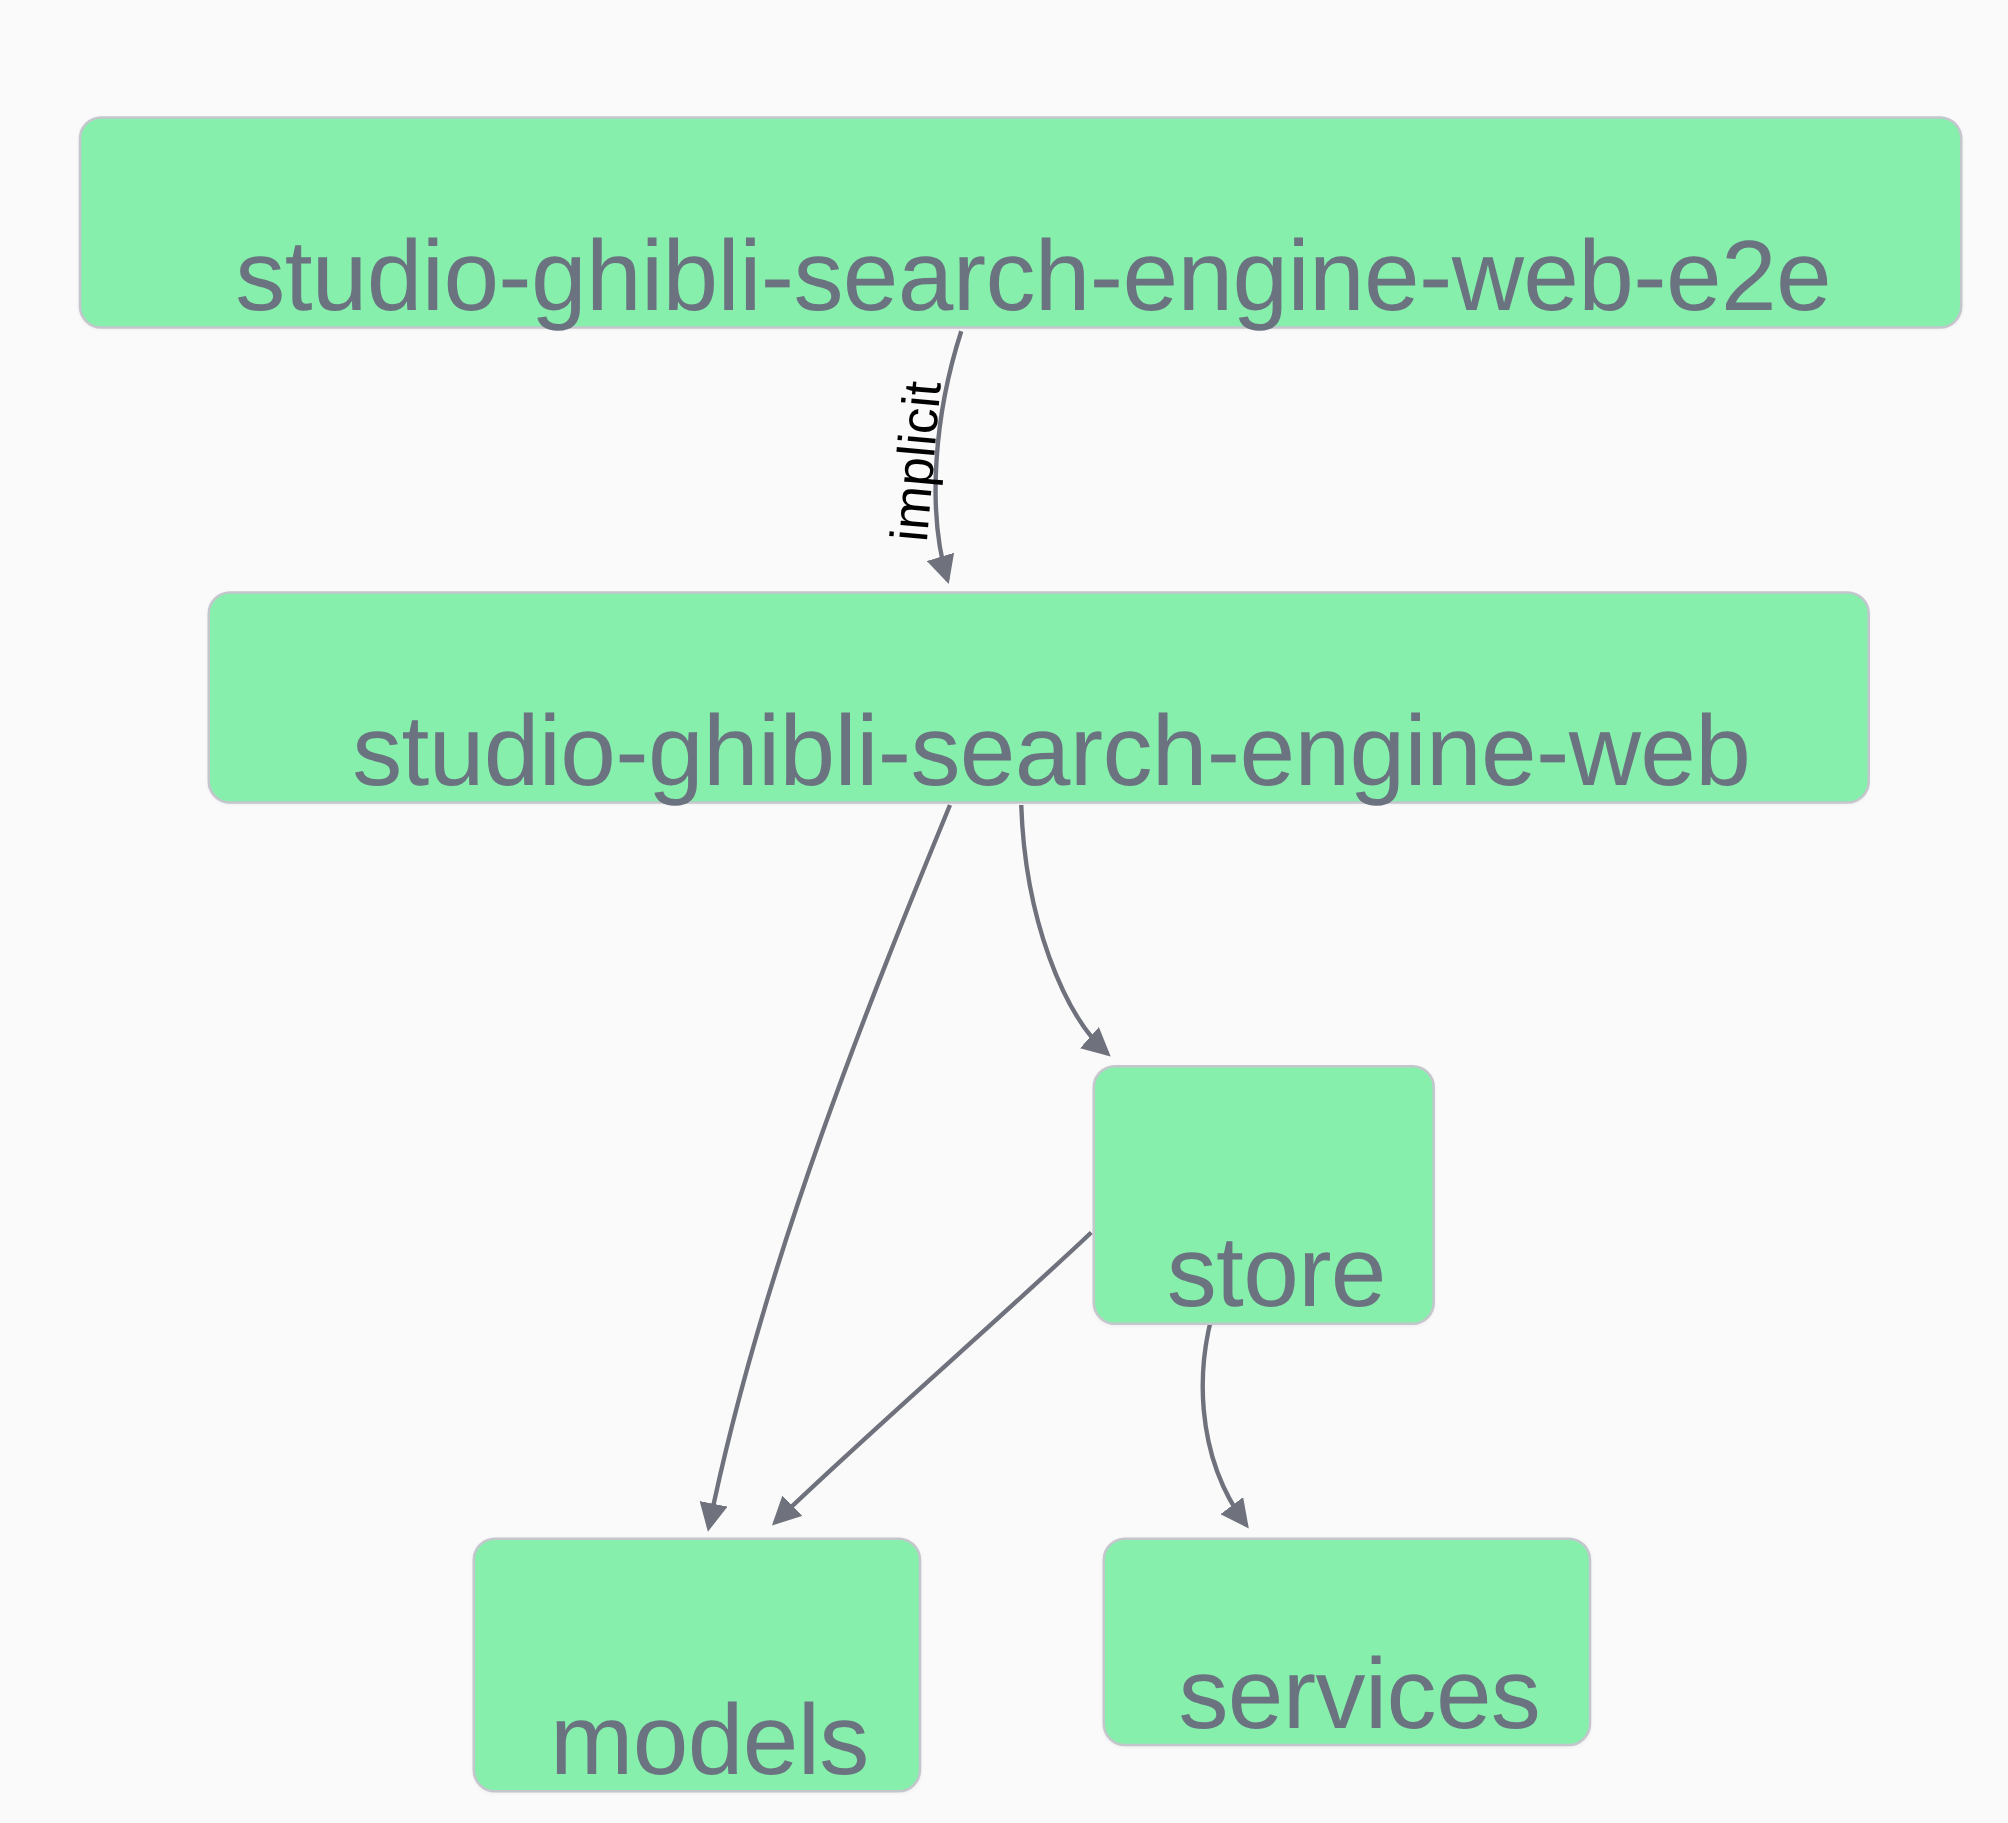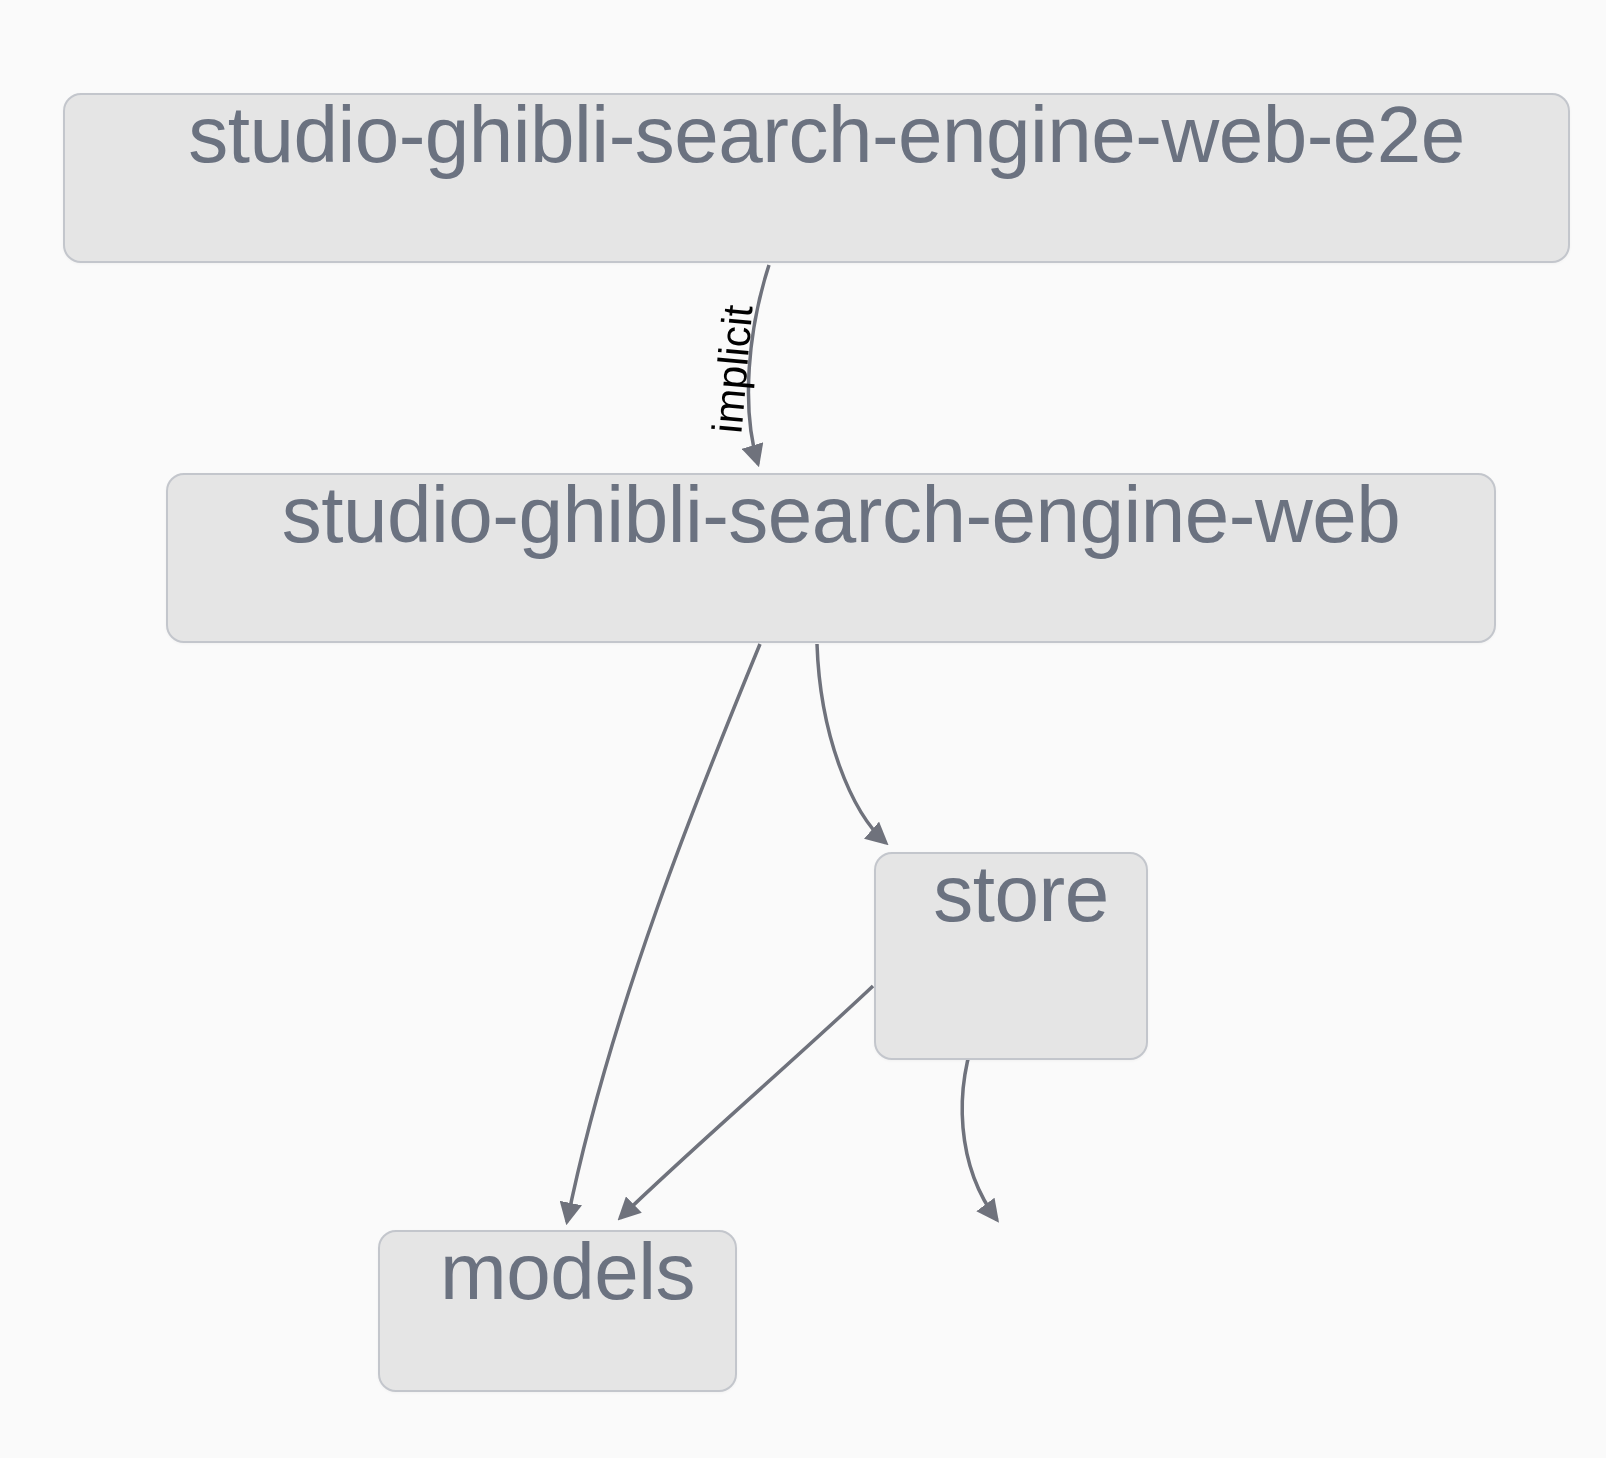--- a/index.html
+++ b/index.html
@@ -25,40 +25,40 @@
     height: 1458px;
   }
   .edges-layer path.edge {
     fill: none;
     stroke: #6f727c;
     stroke-width: 3.5;
   }
   .node {
     position: absolute;
     box-sizing: border-box;
-    background: #e5e5e5;
+    background: #86efac;
     border: 2.5px solid #c3c6cc;
     border-radius: 18px;
     display: flex;
-    align-items: flex-start;
+    align-items: flex-end;
     justify-content: center;
     box-shadow: 0 1px 3px rgba(0,0,0,0.04);
     padding-left: 20px;
   }
   .node .node-label {
     color: #6b7280;
     font-size: 80px;
     line-height: 1;
     white-space: nowrap;
     letter-spacing: -0.5px;
   }
   .node-e2e      { left: 63px;  top: 93px;   width: 1507px; height: 170px; }
   .node-web      { left: 166px; top: 473px;  width: 1330px; height: 170px; }
   .node-store    { left: 874px; top: 852px;  width: 274px;  height: 208px; }
-  .node-models   { left: 378px; top: 1230px; width: 359px;  height: 162px; }
+  .node-models   { left: 378px; top: 1230px; width: 359px;  height: 204px; }
   .node-services { left: 882px; top: 1230px; width: 391px;  height: 167px; }
   .edge-label {
     position: absolute;
     left: 653px;
     top: 348px;
     width: 160px;
     height: 42px;
     line-height: 42px;
     text-align: center;
     font-size: 42px;
@@ -94,16 +94,19 @@
   </div>
 
   <div class="node node-store">
     <span class="node-label">store</span>
   </div>
 
   <div class="node node-models">
     <span class="node-label">models</span>
   </div>
 
+  <div class="node node-services">
+    <span class="node-label">services</span>
+  </div>
 
   <div class="edge-label">implicit</div>
 
 </div>
 
 </body></html>

